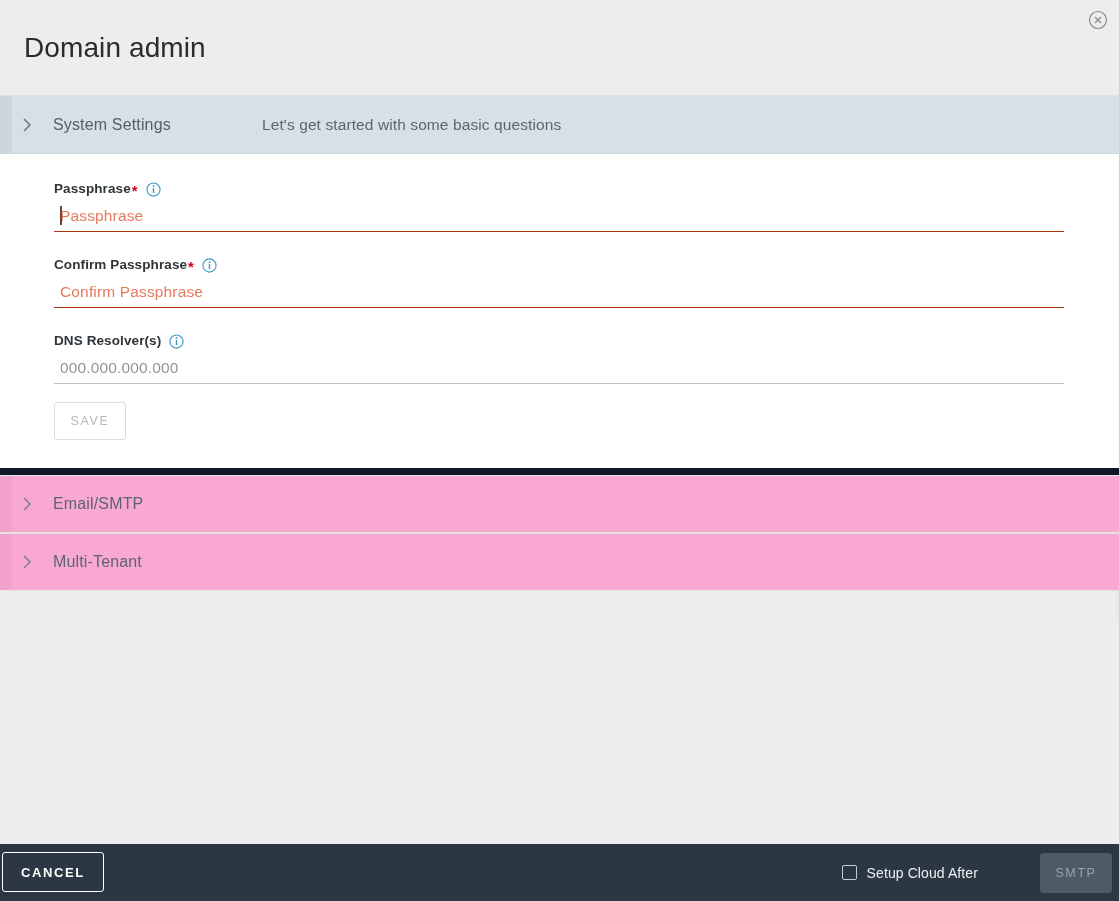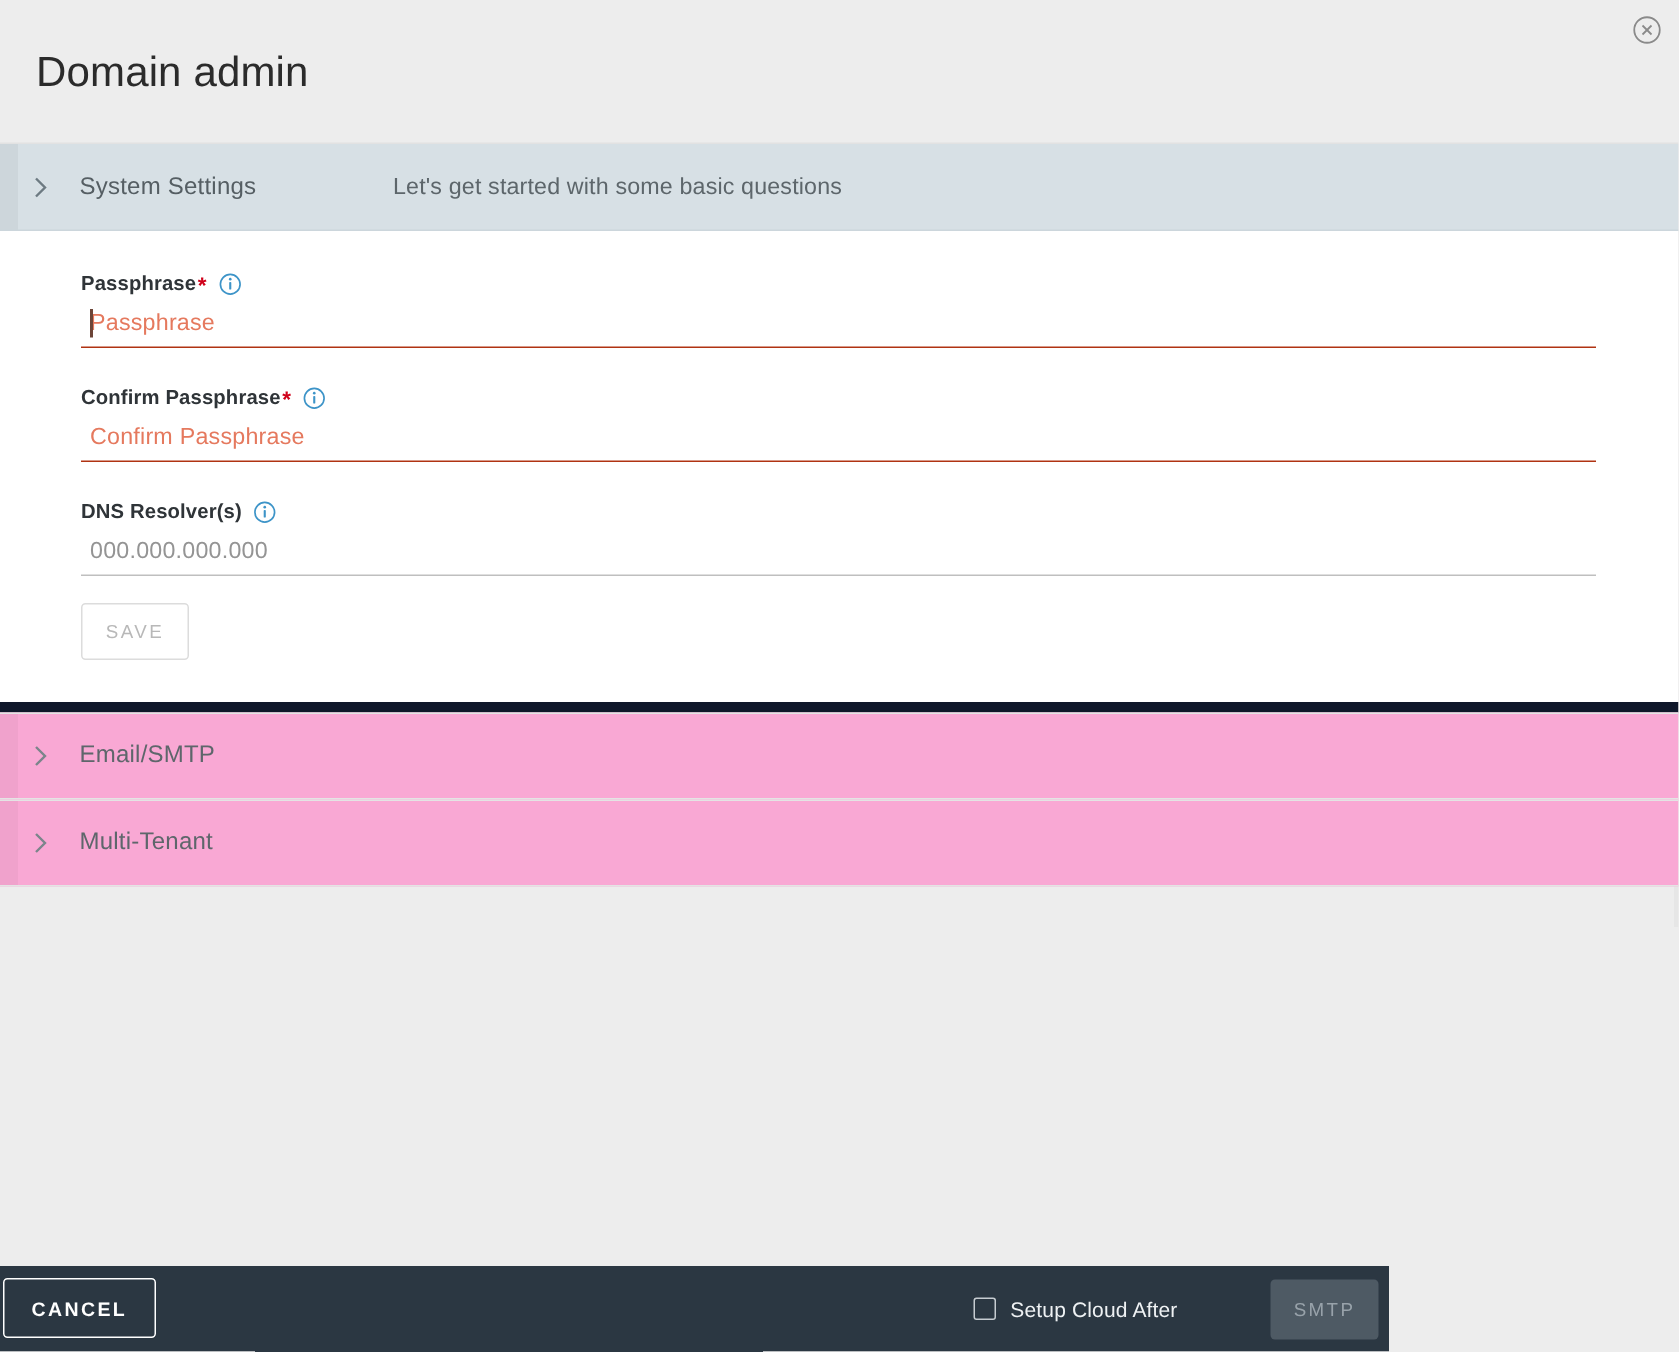--- a/index.html
+++ b/index.html
@@ -201,21 +201,21 @@
     font-size: 12.5px;
     letter-spacing: 1.6px;
     cursor: default;
   }
 
   
   .footer {
     position: absolute;
     left: 0;
     bottom: 0;
-    width: 926px;
+    width: 1119px;
     height: 57px;
     background: #2b3742;
     display: flex;
     align-items: center;
   }
   .cancel-btn {
     position: absolute;
     left: 2px;
     top: 8px;
     height: 40px;

